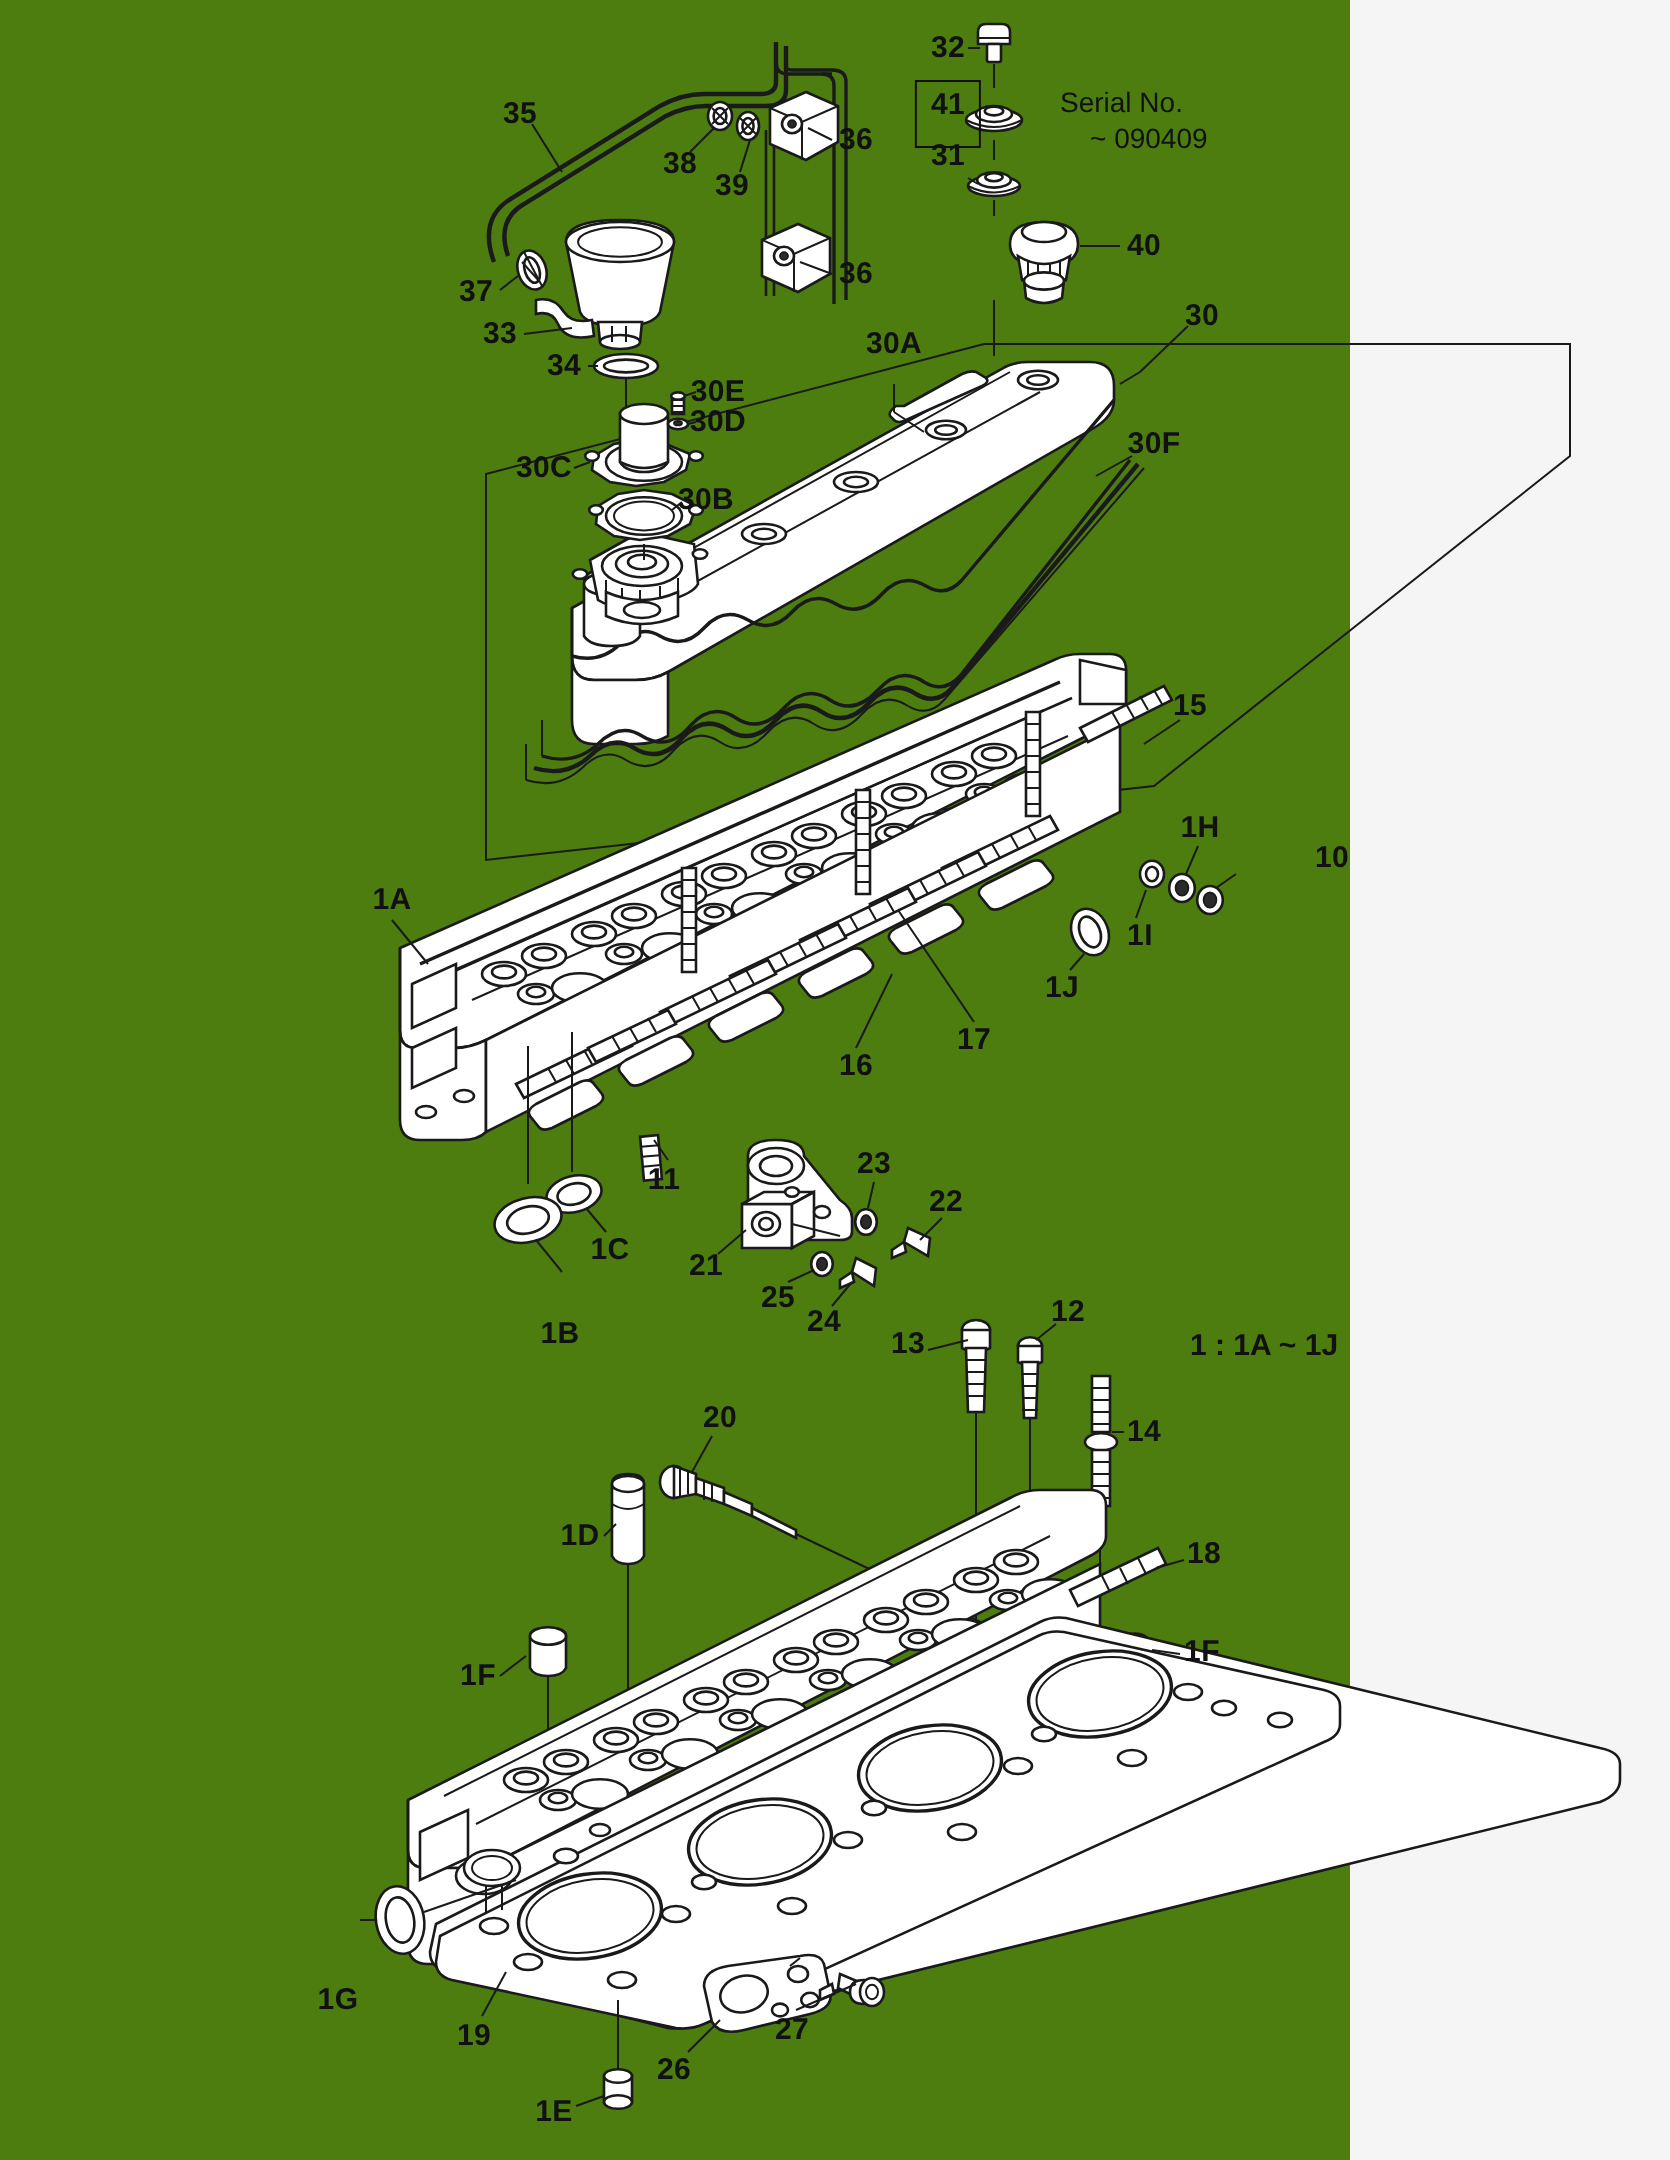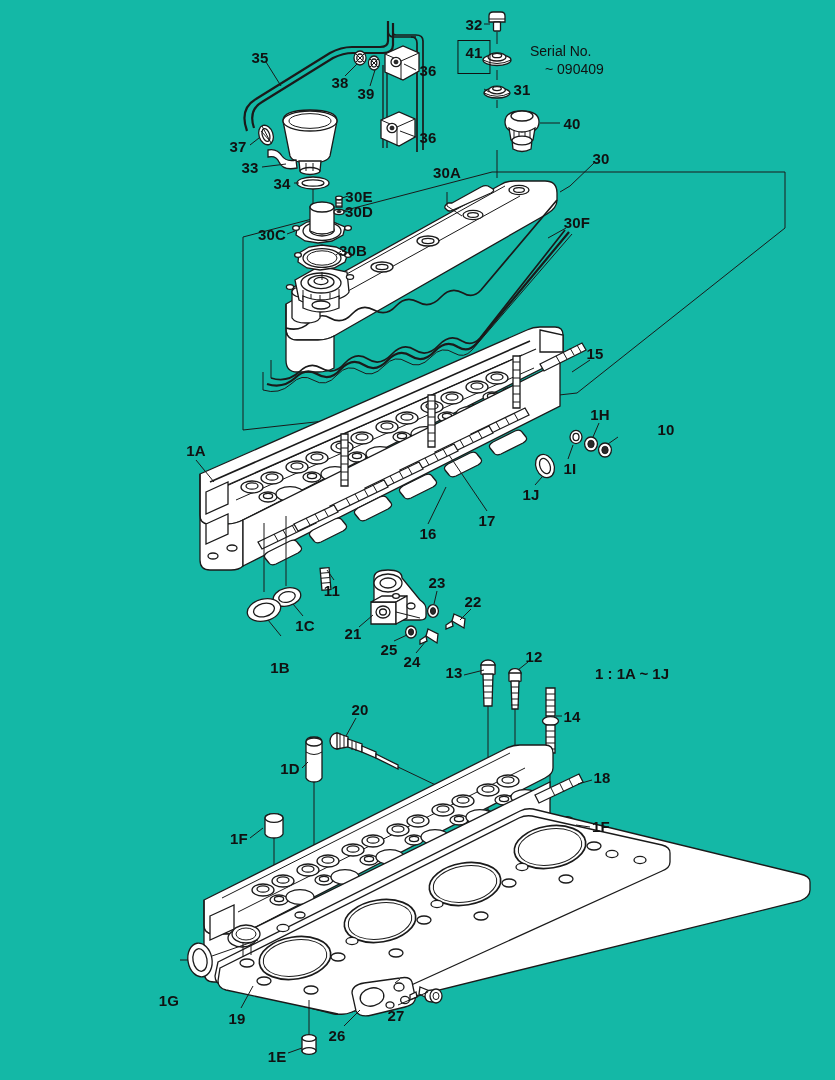--- a/index.html
+++ b/index.html
@@ -3,21 +3,21 @@
 <meta charset="utf-8">
 <title>Cylinder Head Parts Diagram</title>
 <style>
   html,body{margin:0;padding:0;}
   body{
     width:835px;height:1080px;
     background:#f5f5f5;
     font-family:"Liberation Sans", sans-serif;
     overflow:hidden;
   }
-  #sheet{position:relative;width:835px;height:1080px;background:#14b8a6;}
+  #sheet{position:relative;width:675px;height:1080px;background:#4d7c0f;}
   #art{position:absolute;left:0;top:0;width:835px;height:1080px;}
   .lbl{
     position:absolute;
     font-family:"Liberation Sans", sans-serif;
     font-size:15px;
     font-weight:700;
     color:#111;
     white-space:nowrap;
     letter-spacing:.2px;
     line-height:1;
@@ -731,21 +731,21 @@
     <path d="M180 960 L188 960"></path>
     <path d="M241 1008 L253 986"></path>
     <path d="M288 1053 L302 1048"></path>
     <path d="M344 1026 L360 1010"></path>
     <path d="M398 1005 L428 992"></path>
   </g>
 </svg>
 
 <div class="lbl" style="left:474px;top:24px;">32</div>
 <div class="lbl boxed" style="left:474px;top:57px;">41</div>
-<div class="lbl" style="left:474px;top:89px;margin-left:48px;">31</div>
+<div class="lbl" style="left:474px;top:78px;">31</div>
 <div class="lbl" style="left:572px;top:123px;">40</div>
 <div class="lbl" style="left:260px;top:57px;">35</div>
 <div class="lbl" style="left:340px;top:82px;">38</div>
 <div class="lbl" style="left:366px;top:93px;">39</div>
 <div class="lbl" style="left:428px;top:70px;">36</div>
 <div class="lbl" style="left:428px;top:137px;">36</div>
 <div class="lbl" style="left:238px;top:146px;">37</div>
 <div class="lbl" style="left:250px;top:167px;">33</div>
 <div class="lbl" style="left:282px;top:183px;">34</div>
 <div class="lbl" style="left:601px;top:158px;">30</div>

